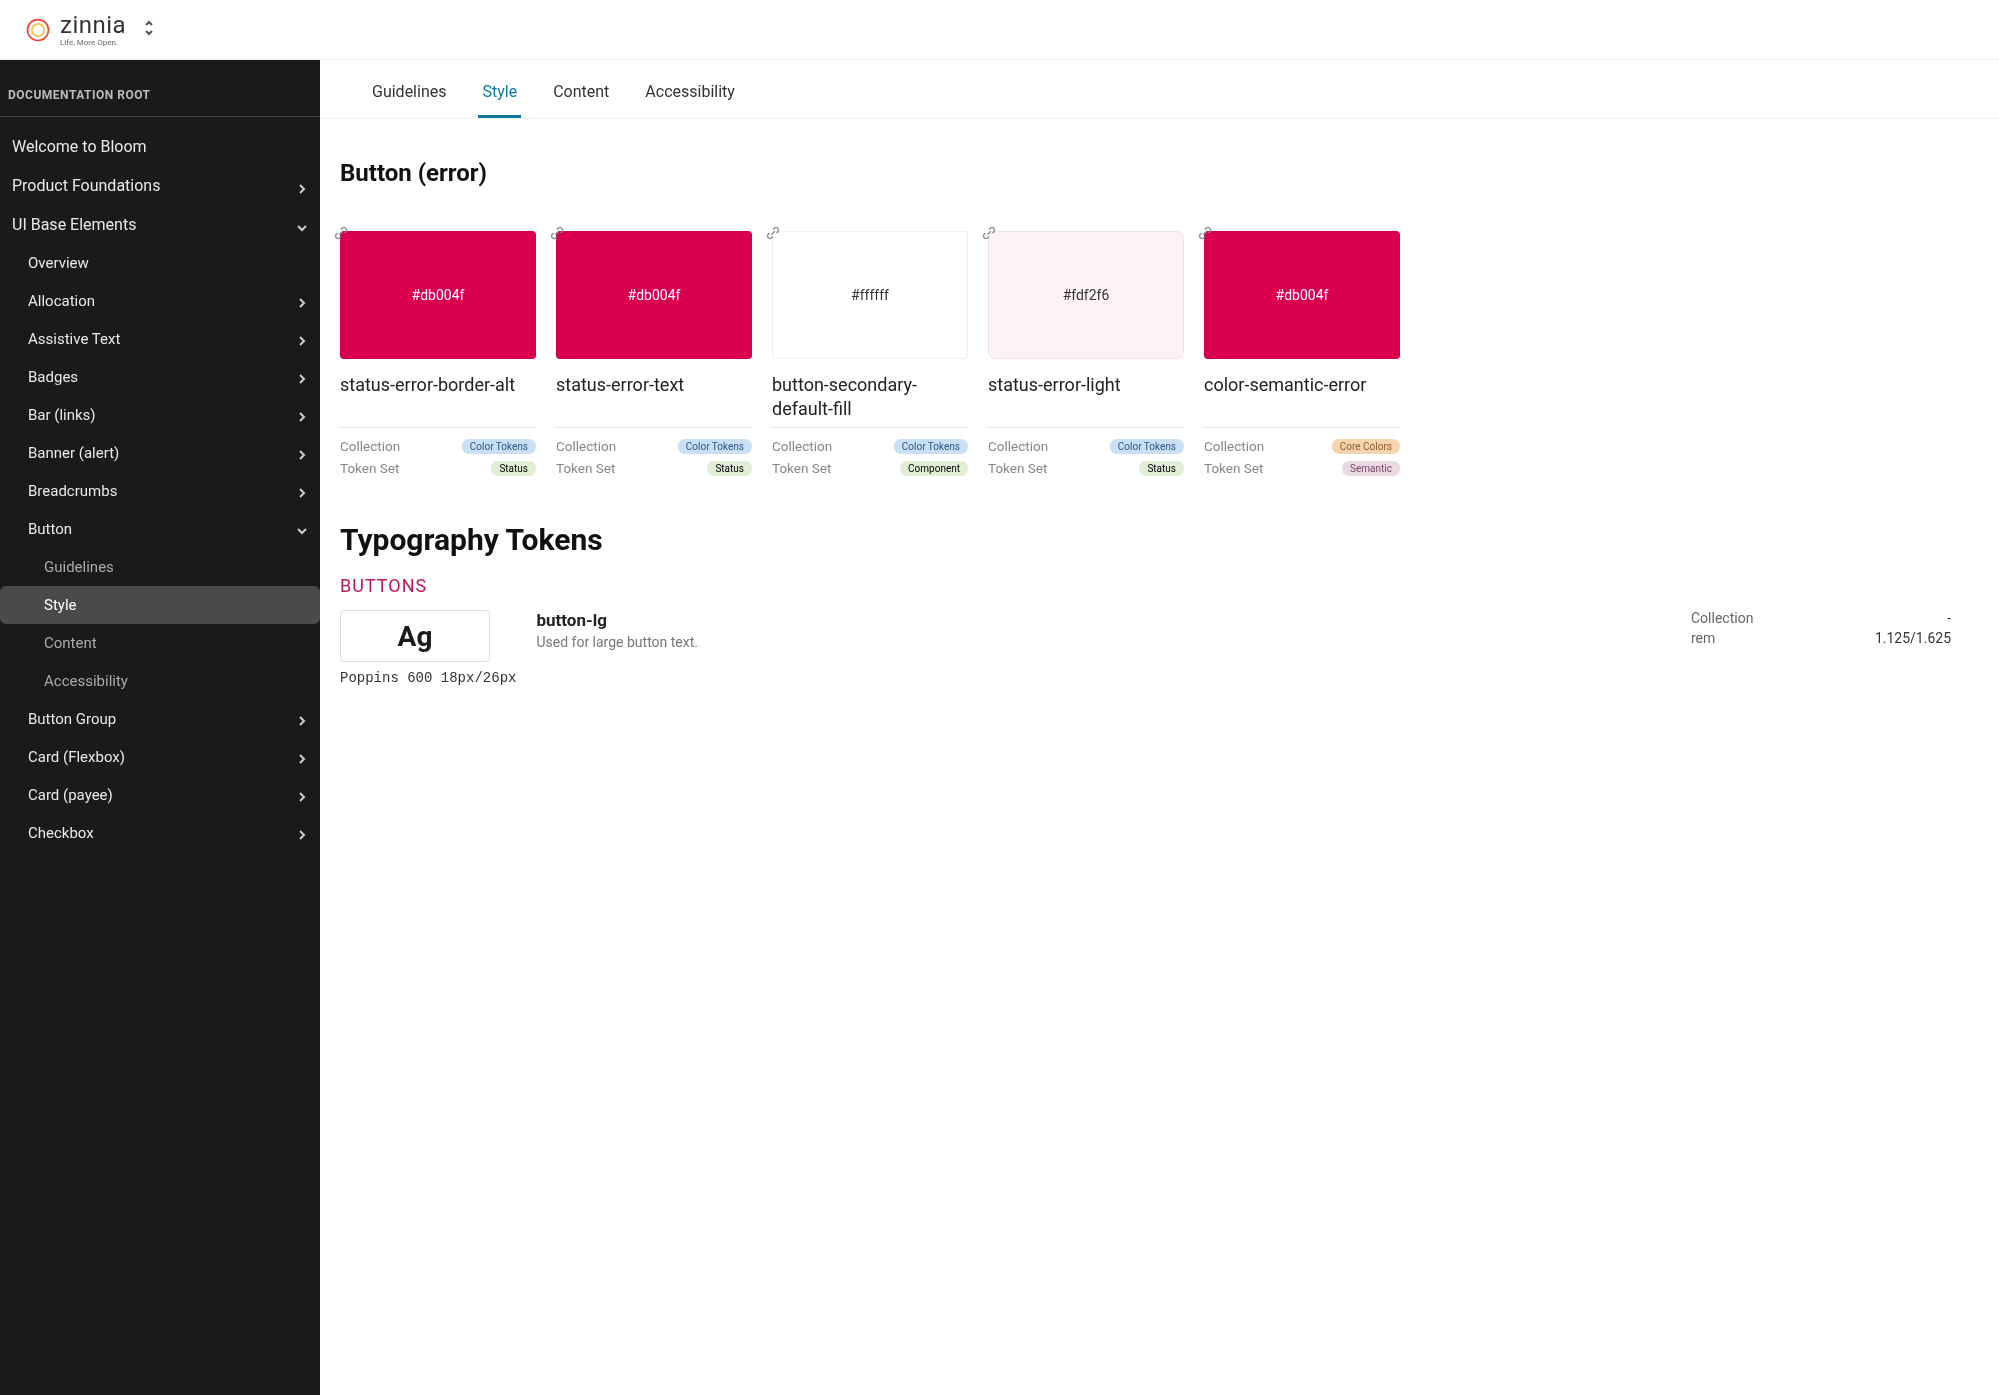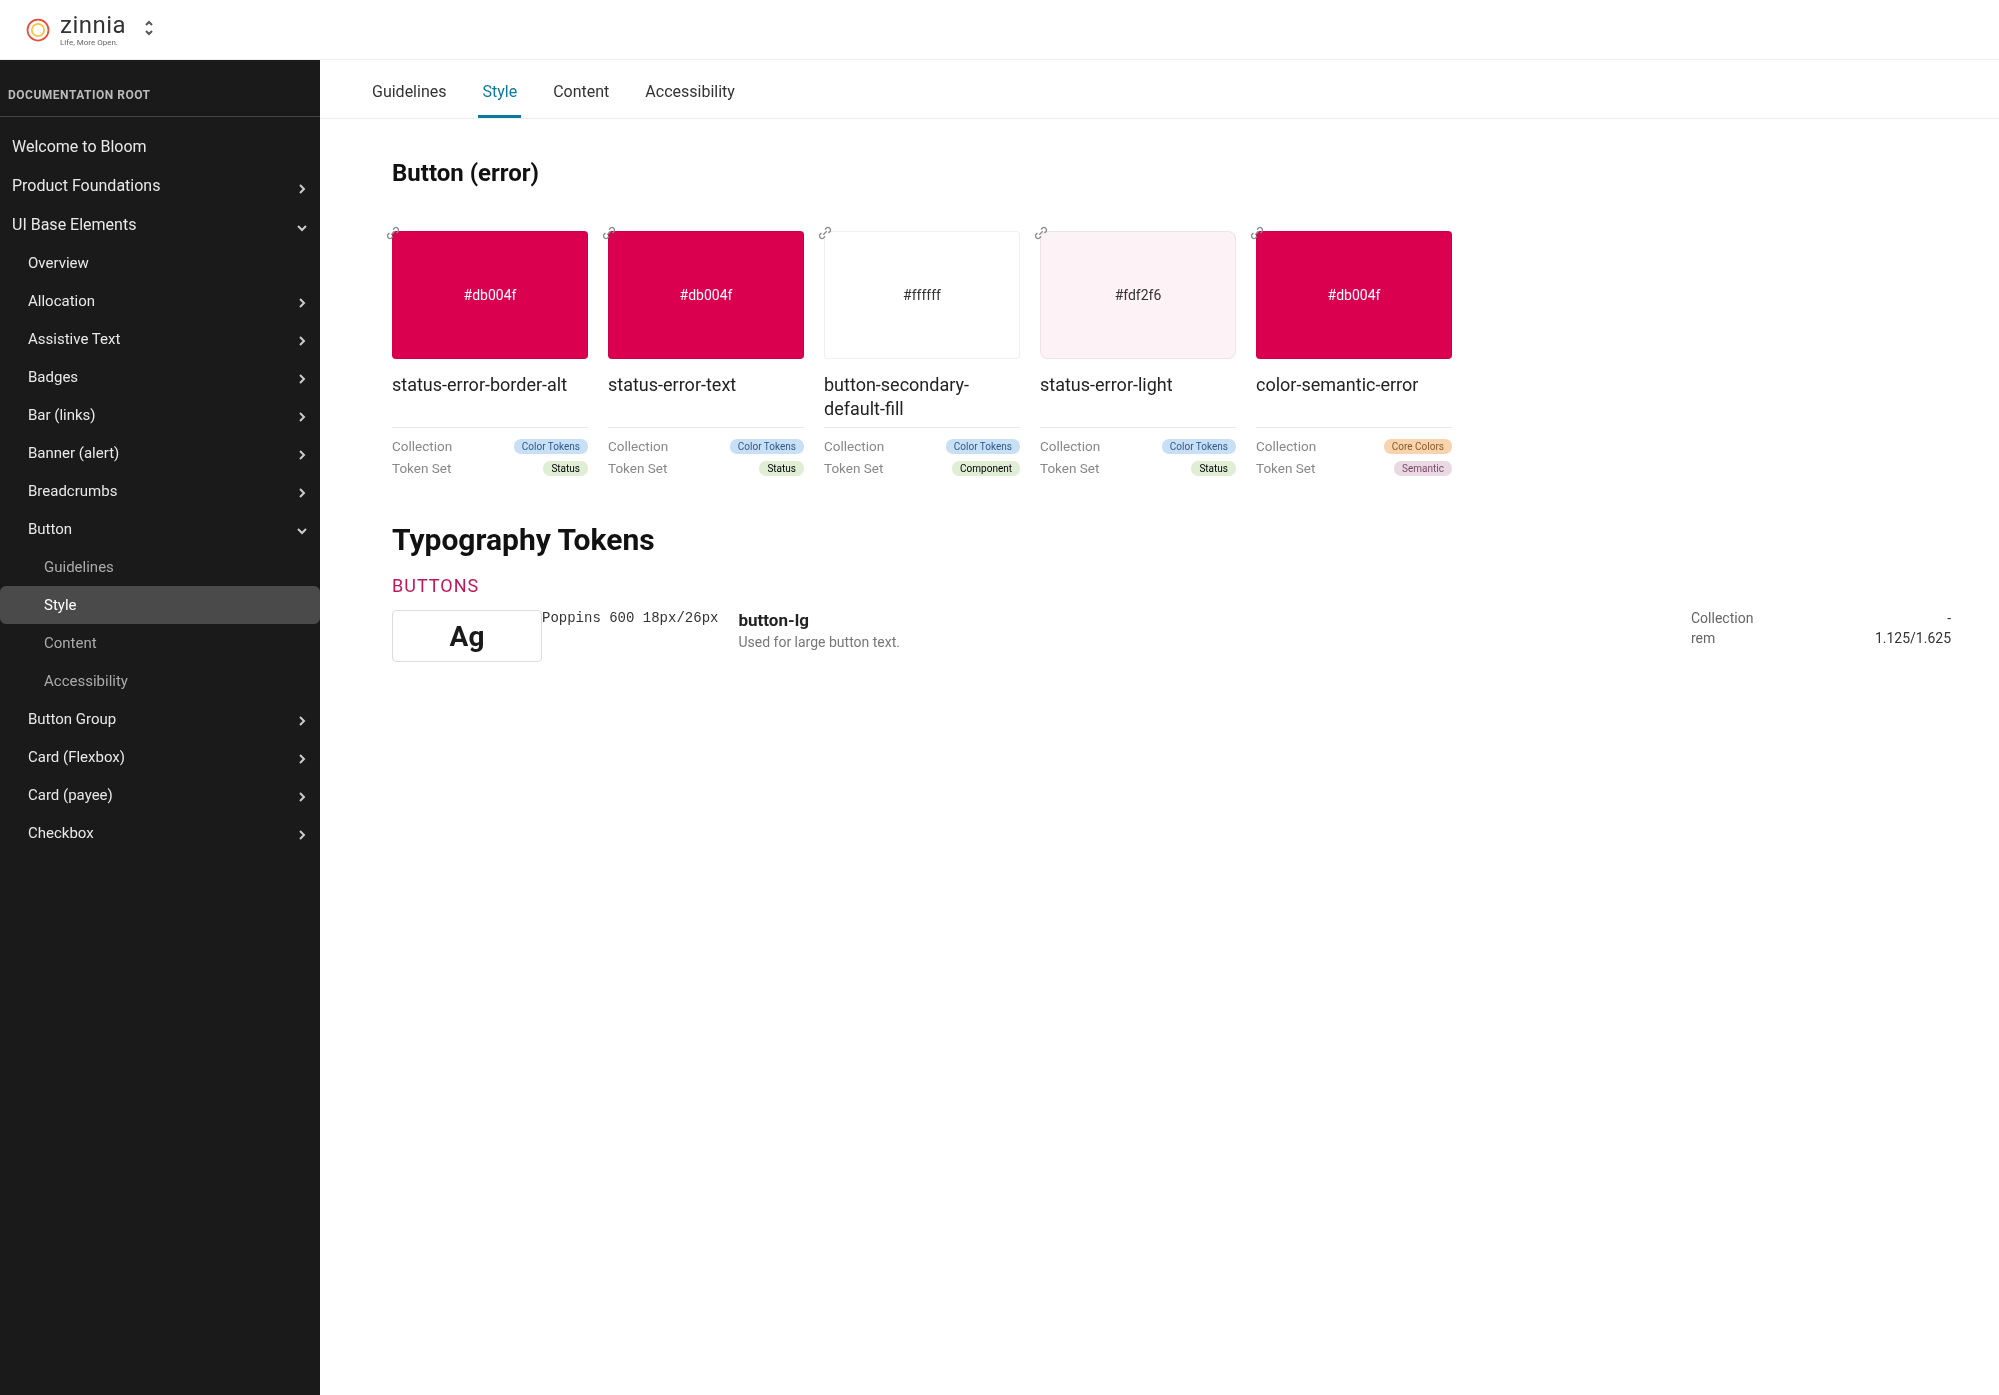--- a/index.html
+++ b/index.html
@@ -23,21 +23,21 @@
 .nav-item.indented2 { padding-left: 44px; font-size: 15px; color: #aaa; }
 .nav-item.active { background: #4a4a4a; color: #fff; }
 .chevron { width: 12px; height: 12px; }
 .chevron svg { width: 100%; height: 100%; stroke: #ccc; }
 
 .main { flex: 1; overflow-y: auto; background: #fff; }
 .tabs { display: flex; gap: 28px; padding: 16px 48px 0 48px; border-bottom: 1px solid #eee; }
 .tab { padding: 6px 4px 14px 4px; font-size: 16px; color: #333; cursor: pointer; border-bottom: 3px solid transparent; }
 .tab.active { color: #0b7a9e; border-bottom-color: #0b7a9e; }
 
-.content { padding: 24px 48px 60px 72px; }
+.content { padding: 24px 48px 60px 20px; }
 .section-title { font-size: 24px; font-weight: 700; color: #111; margin: 16px 0 20px 0; }
 .section-title-lg { font-size: 30px; font-weight: 700; color: #111; margin: 40px 0 18px 0; }
 
 .cards { display: flex; flex-wrap: wrap; gap: 20px; }
 .card { width: 196px; }
 .swatch-wrap { position: relative; margin-top: 24px; }
 .link-icon { position: absolute; top: -6px; left: -6px; color: #888; }
 .link-icon svg { width: 14px; height: 14px; }
 .swatch { height: 128px; border-radius: 4px; display: flex; align-items: center; justify-content: center; font-size: 14px; border: 1px solid rgba(0,0,0,0.06); }
 .swatch.light-text { color: #fff; }
@@ -47,21 +47,21 @@
 .meta-row { display: flex; justify-content: space-between; align-items: center; font-size: 13.5px; margin-bottom: 6px; }
 .meta-label { color: #888; }
 .badge { padding: 2px 8px; border-radius: 7px; font-size: 10px; }
 .badge-blue { background: #c9dff5; color: #2a5a8a; }
 .badge-green { background: #e0eed6; color: #000000; }
 .badge-orange { background: #f7d4ad; color: #8a5a2a; }
 .badge-mauve { background: #ead9e3; color: #7a4a6a; }
 
 .typo-heading { font-size: 18px; color: #be185d; letter-spacing: 1px; margin-bottom: 14px; }
 .typo-row { display: flex; align-items: flex-start; gap: 20px; }
-.typo-sample-wrap { display: flex; flex-direction: row; }
+.typo-sample-wrap { display: flex; flex-direction: column; }
 .typo-sample { width: 150px; height: 52px; border: 1px solid #ddd; border-radius: 4px; display: flex; align-items: center; justify-content: center; font-size: 28px; font-weight: 700; margin-bottom: 8px; }
 .typo-spec { font-family: "Courier New", monospace; font-size: 14px; color: #333; }
 .typo-info { flex: 1; }
 .typo-name { font-size: 17px; font-weight: 700; color: #222; margin-bottom: 4px; }
 .typo-desc { font-size: 14px; color: #777; }
 .typo-meta { width: 260px; }
 .typo-meta-row { display: flex; justify-content: space-between; font-size: 14px; color: #666; margin-bottom: 4px; }
 .typo-meta-row .val { color: #333; }
 </style>
 </head>

